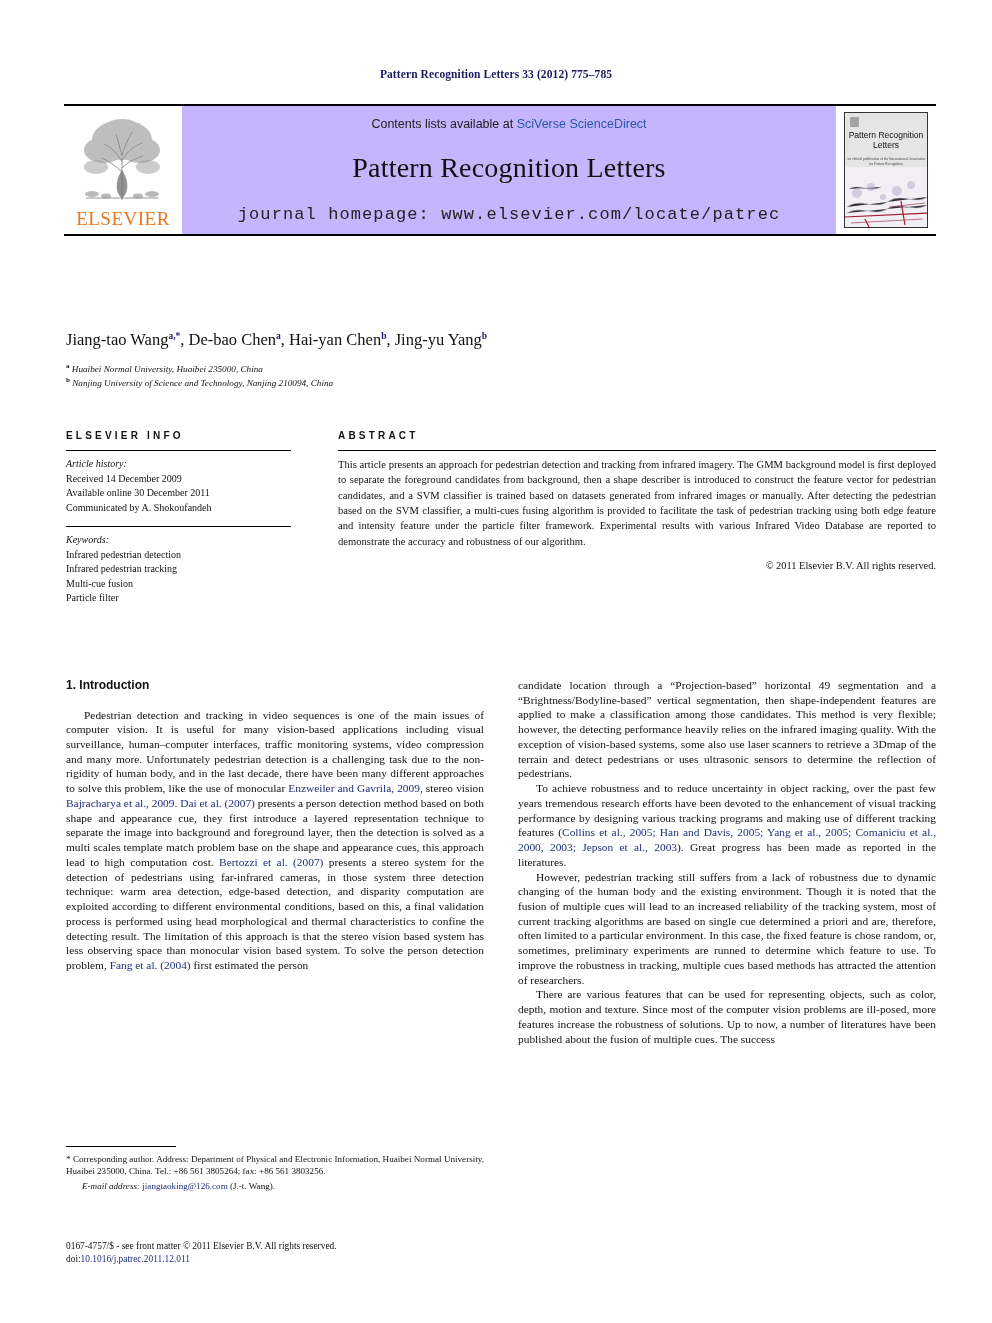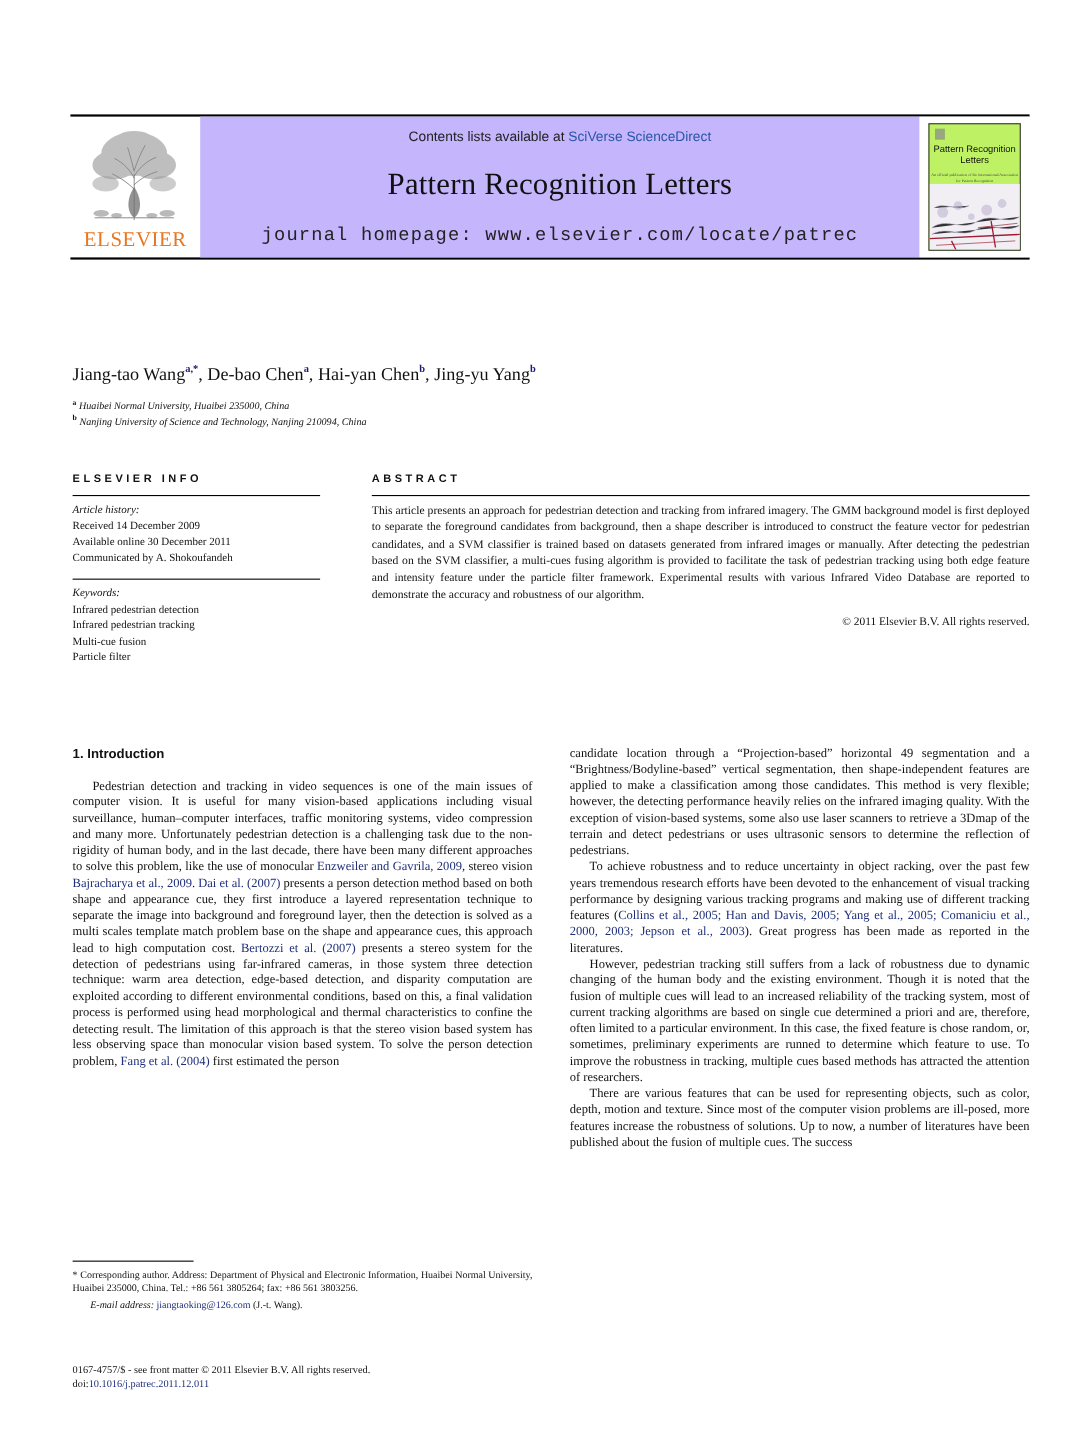--- a/index.html
+++ b/index.html
@@ -108,21 +108,21 @@
     position: relative;
     background: #fff;
     display: flex;
     align-items: center;
     justify-content: center;
   }
   .cover-box {
     width: 84px;
     height: 116px;
     border: 1px solid #333;
-    background: #bef264;
+    background: #e5e5e5;
     position: relative;
     overflow: hidden;
     box-sizing: border-box;
   }
   .cover-title {
     position: absolute;
     top: 18px; left: 0; right: 0;
     text-align: center;
     font-size: 8.5px;
     font-family: "Liberation Sans", sans-serif;
@@ -290,20 +290,21 @@
     line-height: 1.4;
     color: #111;
   }
   .imprint .doi-link { color: #1f2f7a; }
 </style>
 </head>
 <body>
 
 <div class="page">
 
+  <div class="running-head">Pattern Recognition Letters 33 (2012) 775–785</div>
 
   <div class="masthead">
     <div class="masthead-inner">
 
       <div class="elsevier-logo">
         <svg class="tree-svg" width="100" height="96" viewBox="0 0 100 96">
           <g stroke="#6b6b6b" stroke-width="0.7" fill="none">
             <path d="M50 88 L50 46"></path>
             <path d="M50 60 C44 54 38 50 30 46"></path>
             <path d="M50 56 C56 50 64 46 71 44"></path>

